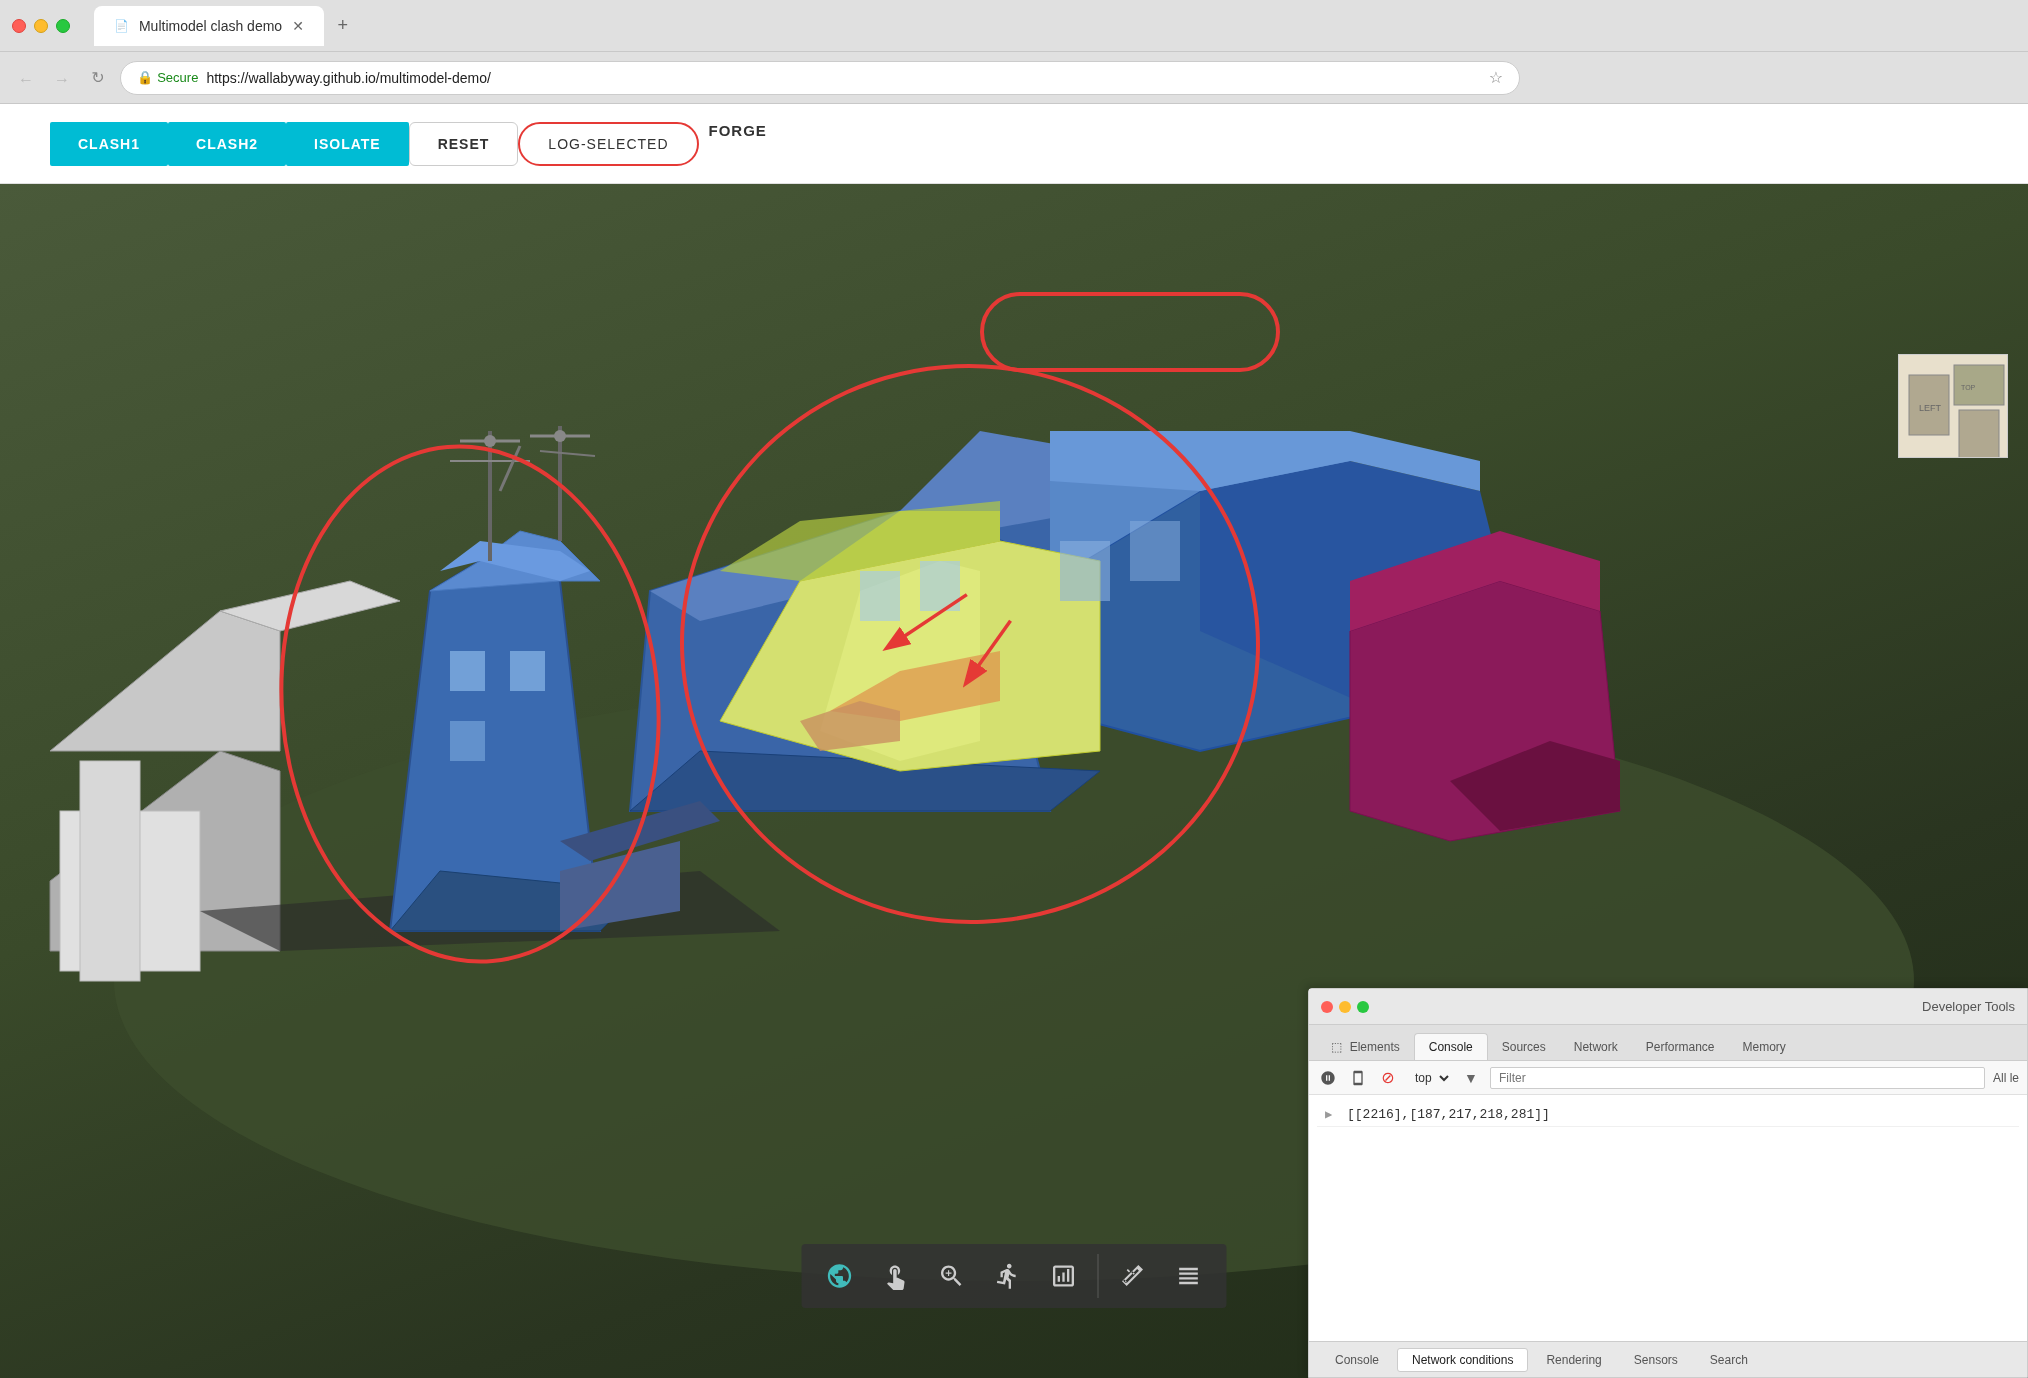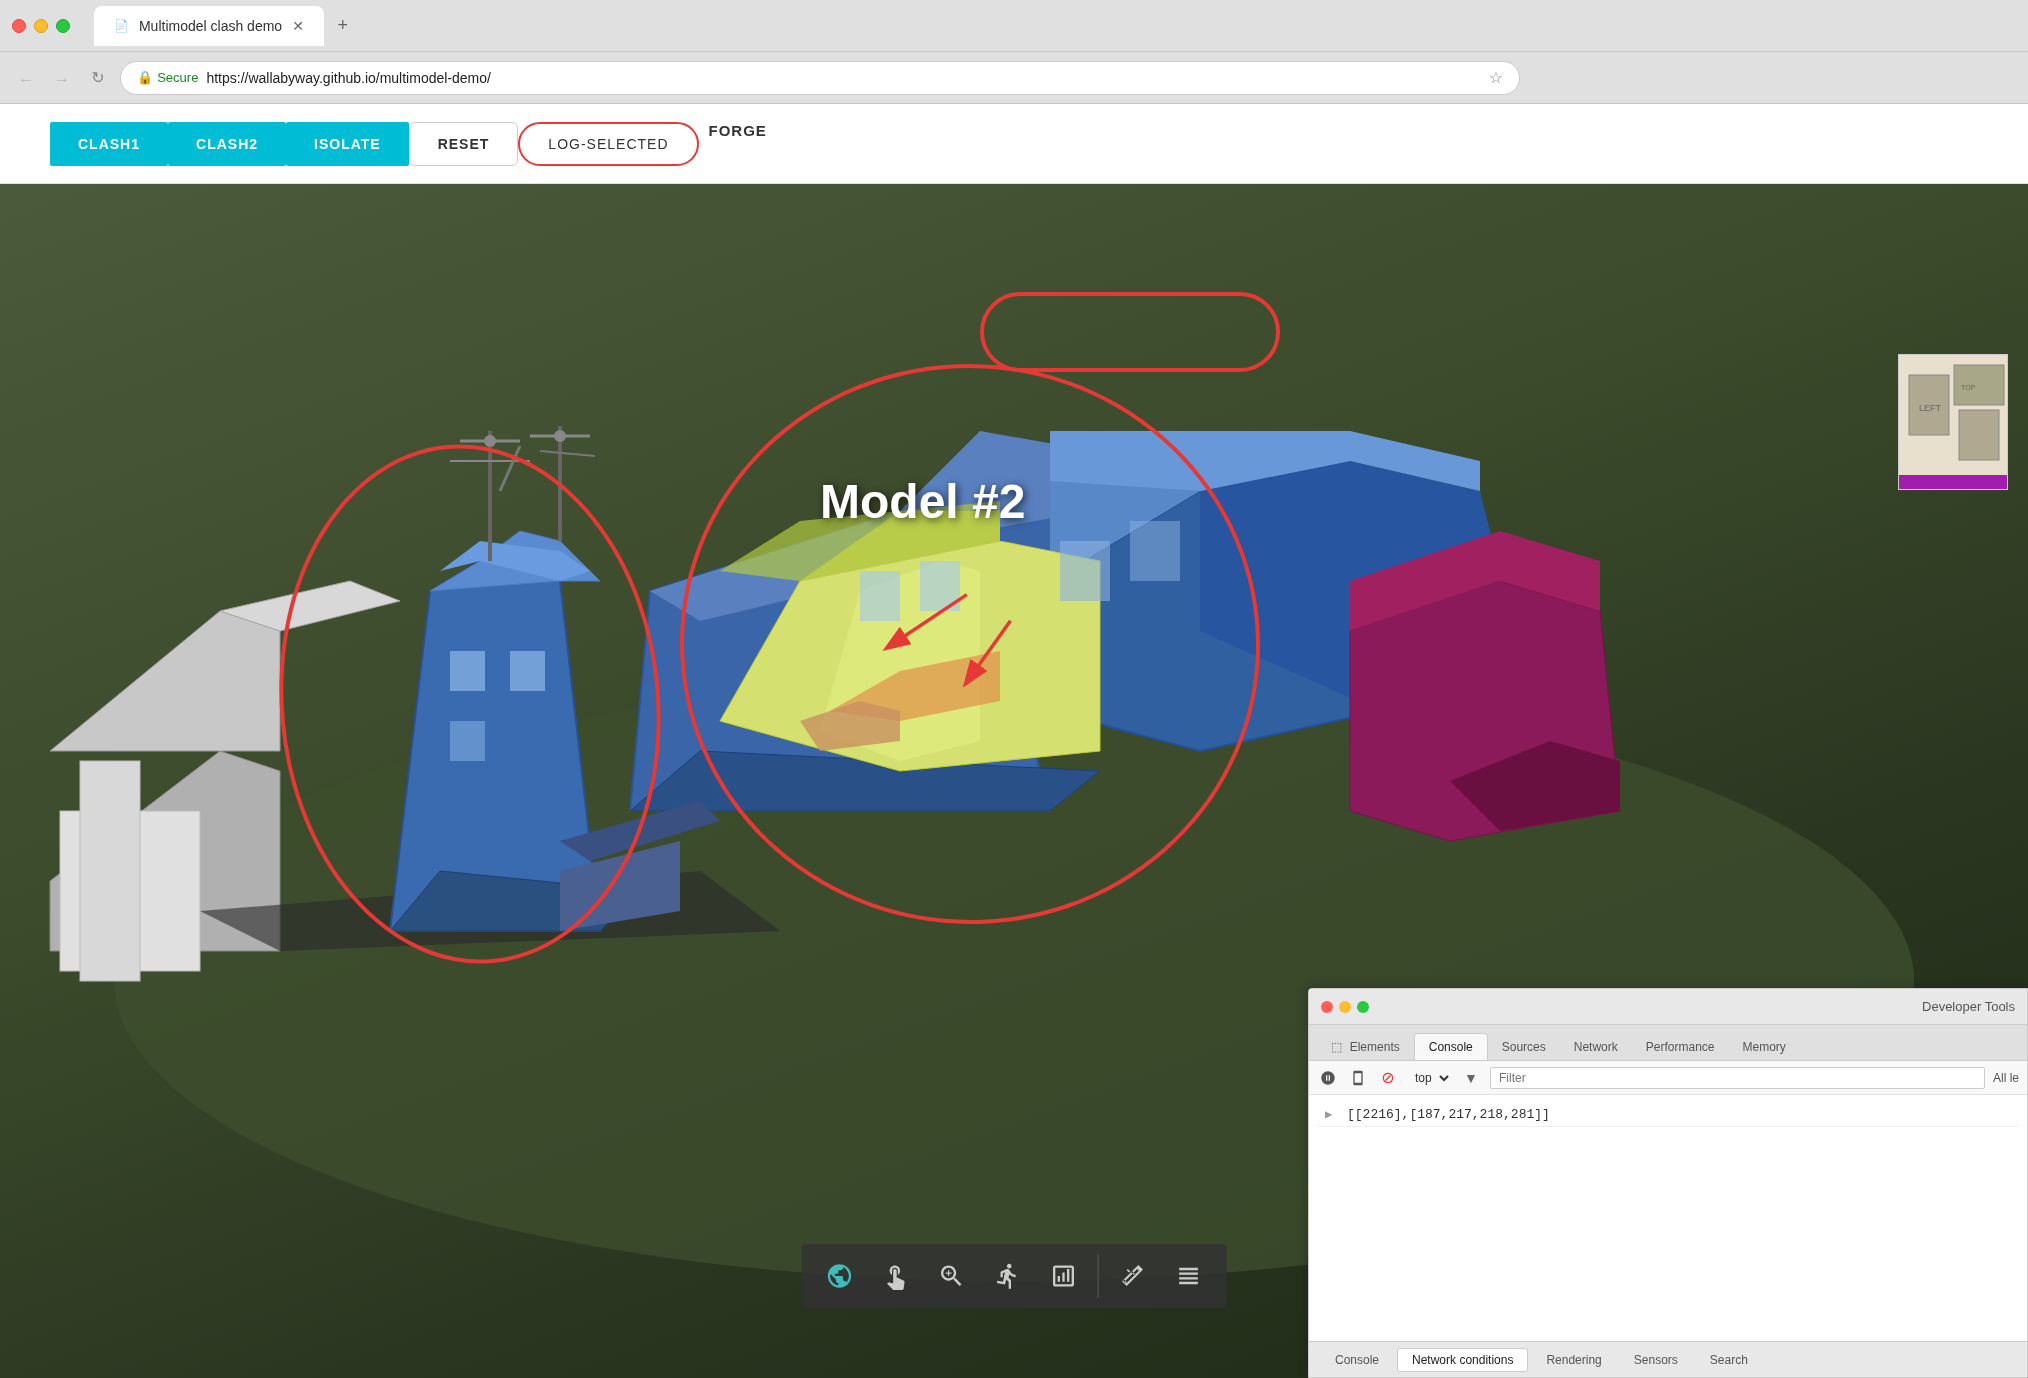--- a/index.html
+++ b/index.html
@@ -58,21 +58,21 @@
     
     .red-circle { position: absolute; border: 4px solid #e53935; border-radius: 50%; pointer-events: none; }
     .circle1 { width: 380px; height: 520px; left: 280px; top: 260px; transform: rotate(-5deg); }
     .circle2 { width: 580px; height: 560px; left: 680px; top: 180px; transform: rotate(3deg); }
     .circle3 { width: 300px; height: 80px; left: 980px; top: 108px; border-radius: 40px; }
 
     
     .home-icon-btn { position: absolute; top: 170px; right: 80px; width: 40px; height: 40px; background: rgba(255,255,255,0.2); border-radius: 4px; display: flex; align-items: center; justify-content: center; color: #ccc; font-size: 22px; cursor: pointer; }
 
     
-    .map-inset { position: absolute; top: 170px; right: 20px; width: 110px; height: 136px; background: #a21caf; border: 1px solid #ccc; overflow: hidden; }
+    .map-inset { position: absolute; top: 170px; right: 20px; width: 110px; height: 104px; background: #1d4ed8; border: 1px solid #ccc; overflow: hidden; }
 
     
     .viewer-toolbar { position: absolute; bottom: 70px; left: 50%; transform: translateX(-50%); display: flex; gap: 4px; background: rgba(50,50,50,0.85); border-radius: 4px; padding: 6px 12px; }
     .tool-btn { width: 52px; height: 52px; display: flex; align-items: center; justify-content: center; color: #ccc; font-size: 22px; cursor: pointer; border-radius: 4px; }
     .tool-btn.active { color: #4dd; }
     .toolbar-separator { width: 1px; background: rgba(255,255,255,0.2); margin: 4px 4px; }
 
     
     .devtools-panel { position: absolute; bottom: 0; right: 0; width: 720px; height: 390px; background: #f8f8f8; border: 1px solid #ccc; border-radius: 4px 0 0 0; display: flex; flex-direction: column; box-shadow: -2px -2px 10px rgba(0,0,0,0.2); }
     .devtools-title-bar { height: 36px; background: #e8e8e8; display: flex; align-items: center; padding: 0 12px; border-bottom: 1px solid #ccc; }
@@ -222,21 +222,20 @@
 
         <polygon points="800,490 860,470 900,480 900,510 820,520" fill="#c89060" opacity="0.8"></polygon>
       </svg>
 
       <div class="red-circle circle1"></div>
 
       <div class="red-circle circle2"></div>
 
       <div class="red-circle circle3"></div>
 
-      <div class="model-label model2-label">Model #2</div>
 
       <div class="home-icon-btn">
         <svg width="22" height="22" viewBox="0 0 24 24" fill="currentColor">
             <path d="M10 20v-6h4v6h5v-8h3L12 3 2 12h3v8z"></path>
           </svg>
       </div>
 
       <div class="map-inset">
         <svg width="110" height="120" viewBox="0 0 110 120" xmlns="http://www.w3.org/2000/svg">
           <rect width="110" height="120" fill="#e8e0cc"></rect>

